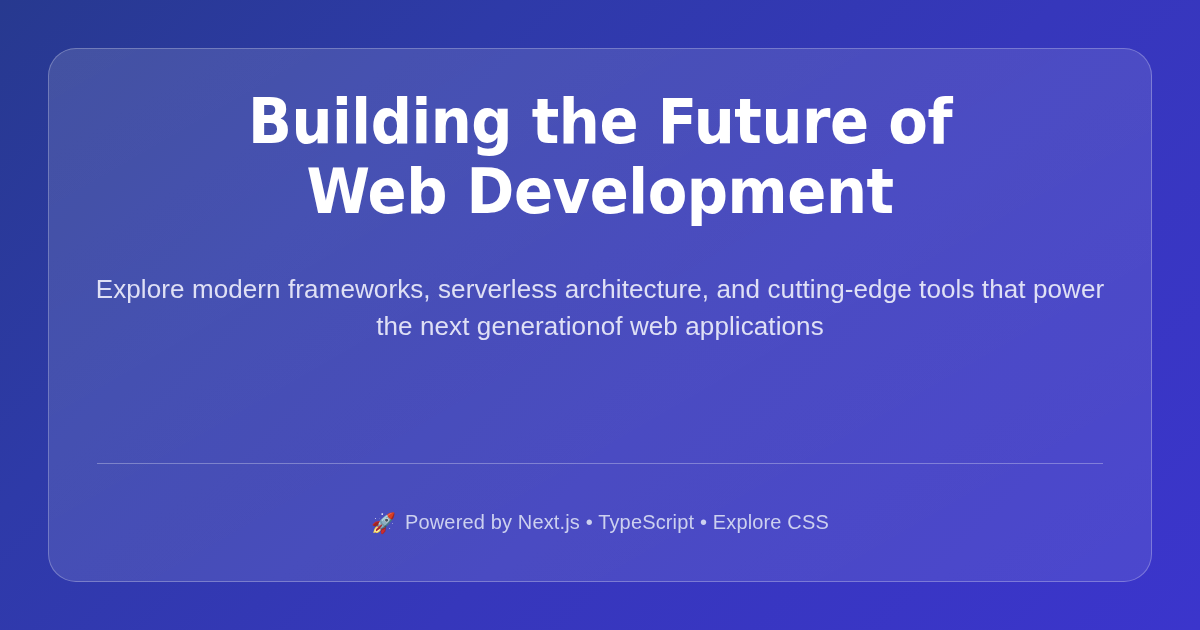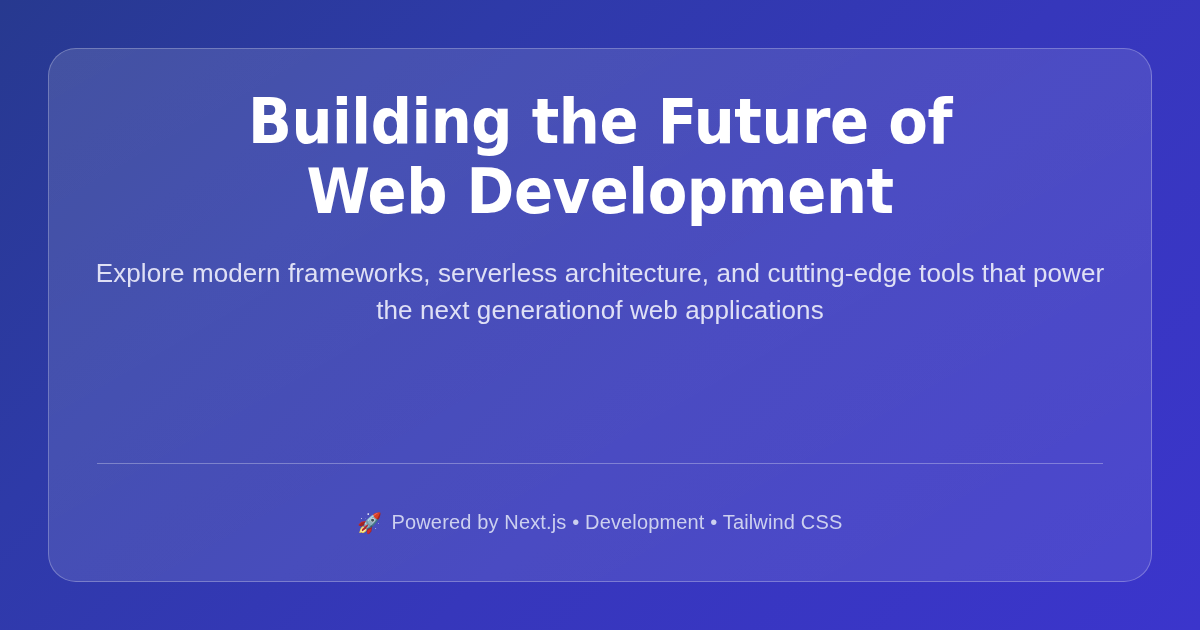--- a/index.html
+++ b/index.html
@@ -58,21 +58,21 @@
     text-align: center;
     transform: scaleX(0.93);
     transform-origin: center top;
     white-space: pre-line;
   }
 
   
   .subtitle-block {
     width: 100%;
     padding: 0 44px;
-    margin-top: 28px;
+    margin-top: 44px;
   }
 
   .og-subtitle {
     font-family: "Liberation Sans", sans-serif;
     font-weight: 400;
     font-size: 26px;
     line-height: 37px;
     color: #dfe0f5;
     text-align: center;
     letter-spacing: 0.1px;
@@ -129,16 +129,16 @@
   <div class="subtitle-block">
     <p class="og-subtitle">Explore modern frameworks, serverless architecture, and cutting-edge tools that power the next generationof web applications</p>
   </div>
 
   <div class="spacer"></div>
 
   <div class="og-divider"></div>
 
   <div class="og-footer">
     <span class="footer-emoji">🚀</span>
-    <span class="footer-text">Powered by Next.js • Development • Tailwind CSS</span>
+    <span class="footer-text">Powered by Next.js • TypeScript • Explore CSS</span>
   </div>
 
 </div>
 
 </body></html>

